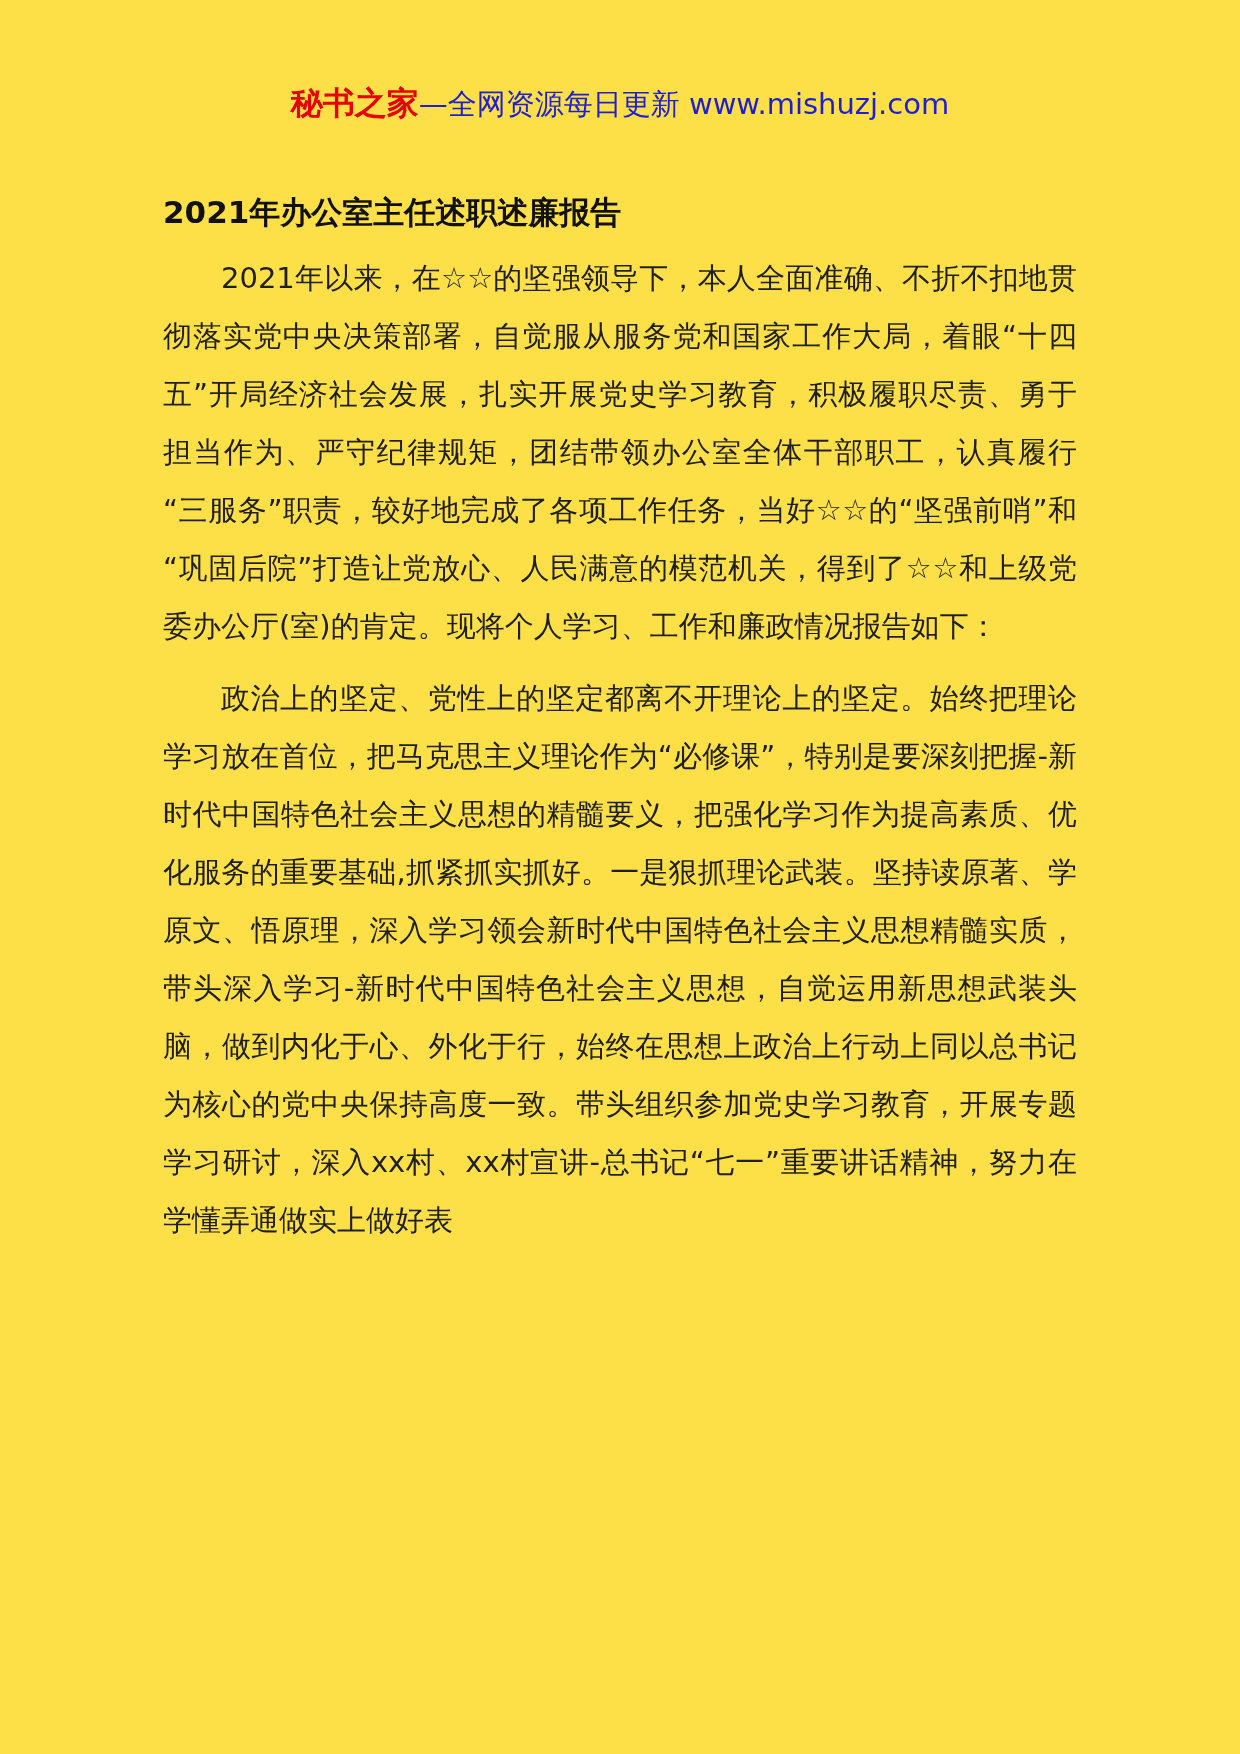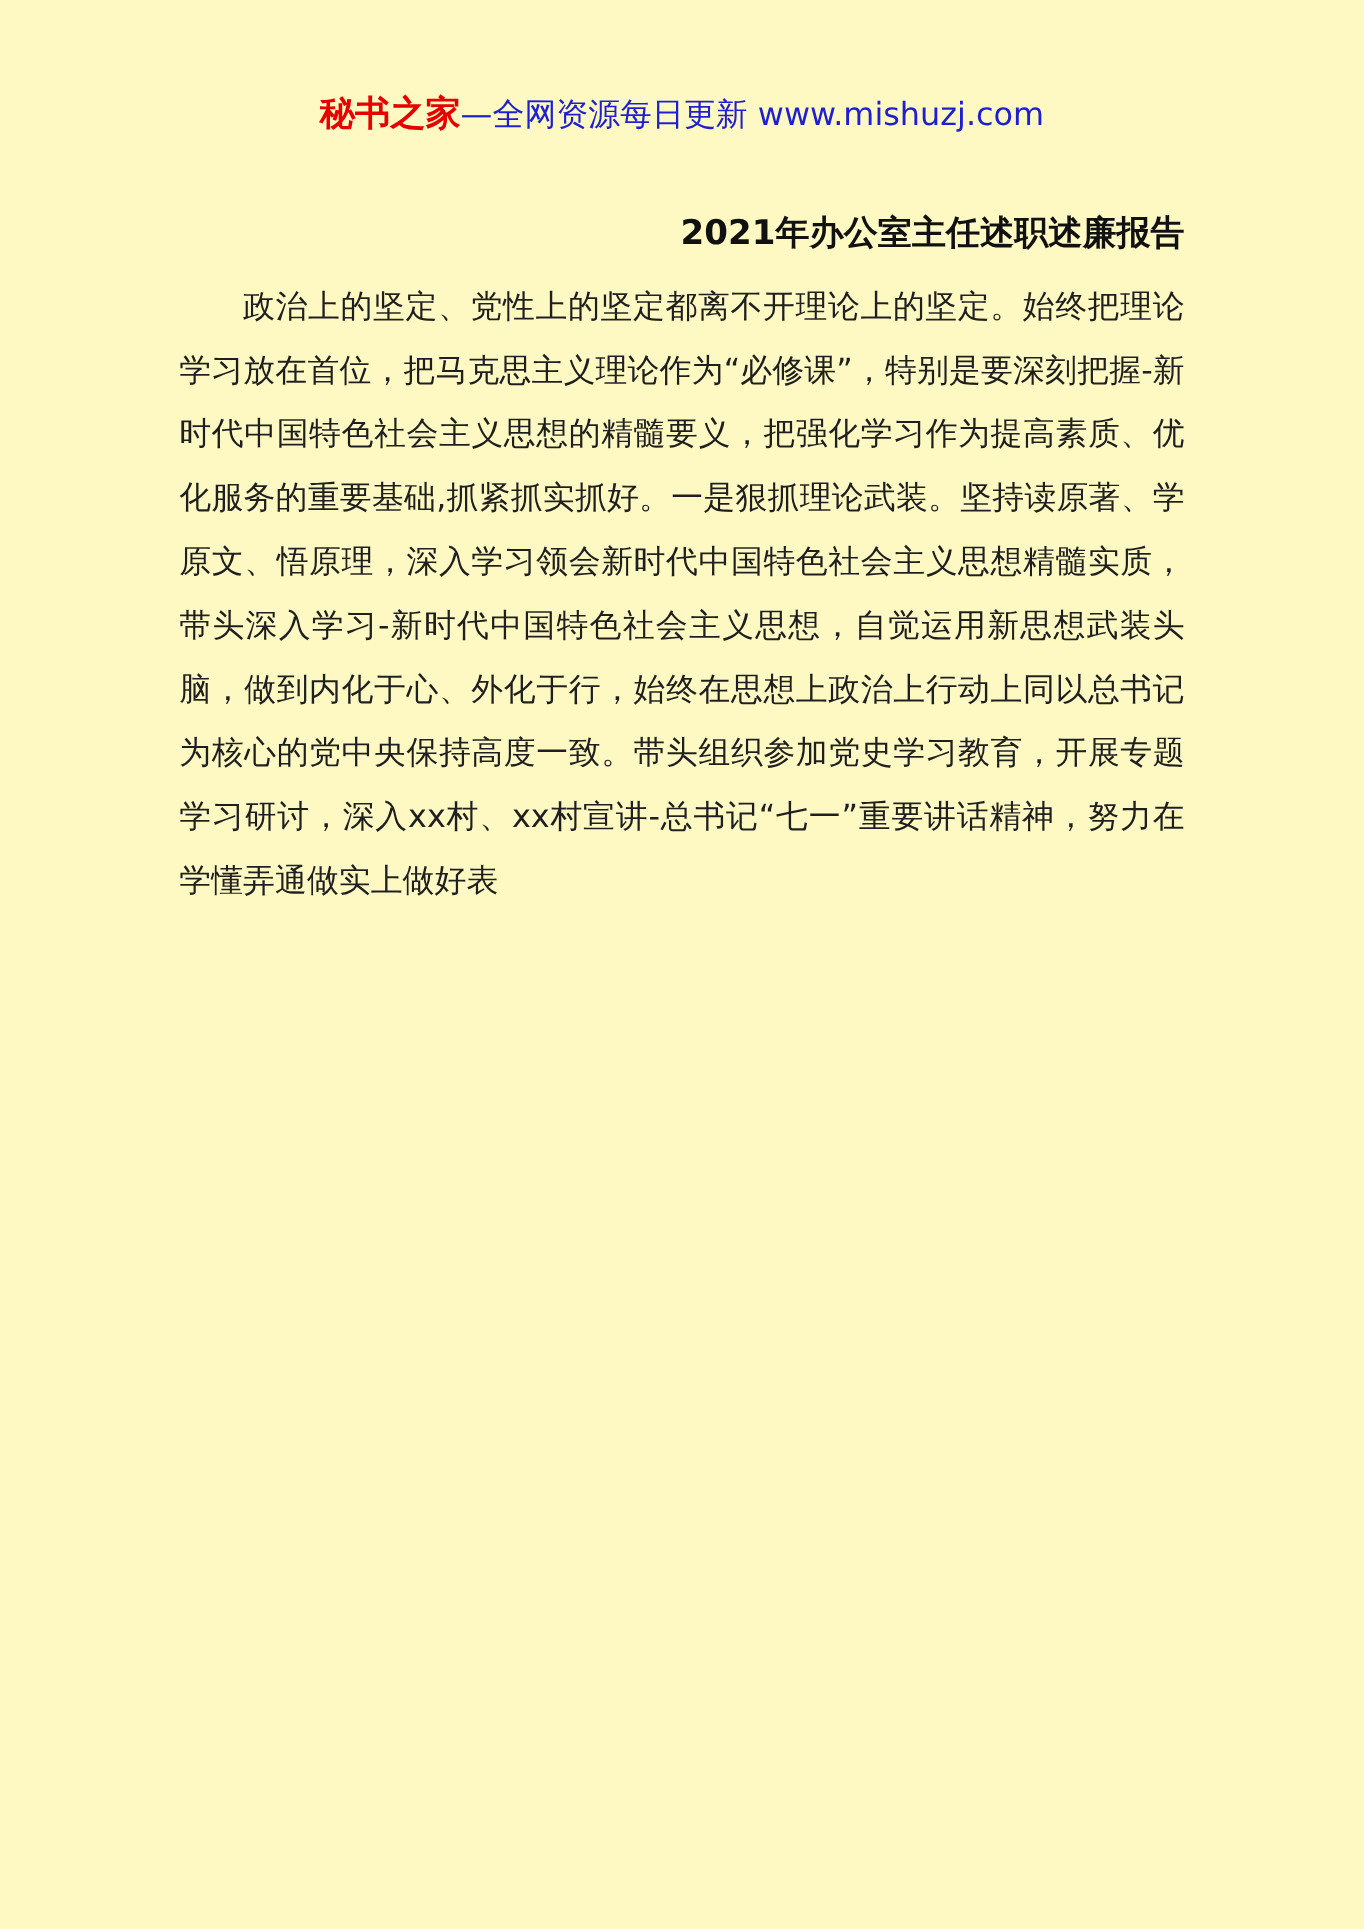--- a/index.html
+++ b/index.html
@@ -11,35 +11,35 @@
     width: 1240px;
     min-height: 1754px;
     font-family: "DejaVu Sans", "Liberation Sans", sans-serif;
     color: #1a1a1a;
   }
   .page {
     box-sizing: border-box;
     width: 1240px;
     min-height: 1754px;
     padding: 82px 163px 60px 163px;
-    background: #fef9c3;
+    background: #fde047;
   }
   .site-header {
     text-align: center;
     font-size: 29px;
     line-height: 42px;
     white-space: nowrap;
   }
   .site-header .brand {
     font-weight: bold;
     font-size: 32px;
   }
   .doc-title {
     margin: 64px 0 0 0;
-    text-align: right;
+    text-align: left;
     font-size: 31px;
     font-weight: bold;
     color: #111111;
     line-height: 46px;
   }
   .para {
     margin: 14px 0 0 0;
     font-size: 29px;
     line-height: 2.0;
     text-align: justify;
@@ -57,17 +57,18 @@
 <body>
 
 <div class="page">
 
   <div class="site-header">
     <span class="brand" style="color: rgb(230, 0, 0);">秘书之家</span><span class="tagline" style="color: rgb(31, 31, 210);">—全网资源每日更新 </span><span class="url" style="color: rgb(31, 31, 210);">www.mishuzj.com</span>
   </div>
 
   <h1 class="doc-title">2021年办公室主任述职述廉报告</h1>
 
+  <p class="para">2021年以来，在☆☆的坚强领导下，本人全面准确、不折不扣地贯彻落实党中央决策部署，自觉服从服务党和国家工作大局，着眼“十四五”开局经济社会发展，扎实开展党史学习教育，积极履职尽责、勇于担当作为、严守纪律规矩，团结带领办公室全体干部职工，认真履行“三服务”职责，较好地完成了各项工作任务，当好☆☆的“坚强前哨”和“巩固后院”打造让党放心、人民满意的模范机关，得到了☆☆和上级党委办公厅(室)的肯定。现将个人学习、工作和廉政情况报告如下：</p>
 
 
   <p class="para">政治上的坚定、党性上的坚定都离不开理论上的坚定。始终把理论学习放在首位，把马克思主义理论作为“必修课”，特别是要深刻把握-新时代中国特色社会主义思想的精髓要义，把强化学习作为提高素质、优化服务的重要基础,抓紧抓实抓好。一是狠抓理论武装。坚持读原著、学原文、悟原理，深入学习领会新时代中国特色社会主义思想精髓实质，带头深入学习-新时代中国特色社会主义思想，自觉运用新思想武装头脑，做到内化于心、外化于行，始终在思想上政治上行动上同以总书记为核心的党中央保持高度一致。带头组织参加党史学习教育，开展专题学习研讨，深入xx村、xx村宣讲-总书记“七一”重要讲话精神，努力在学懂弄通做实上做好表</p>
 
 </div>
 
 </body></html>

